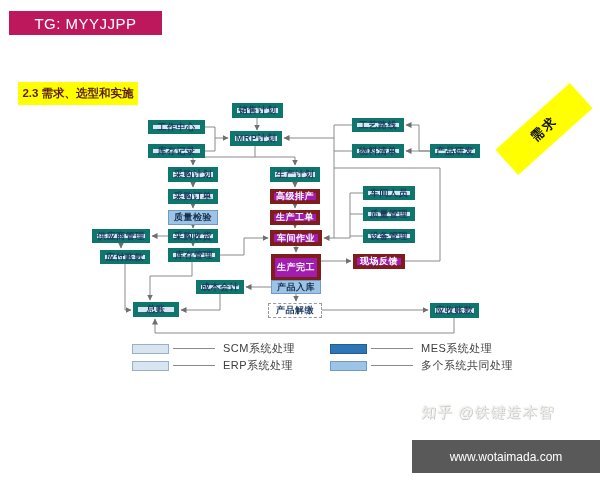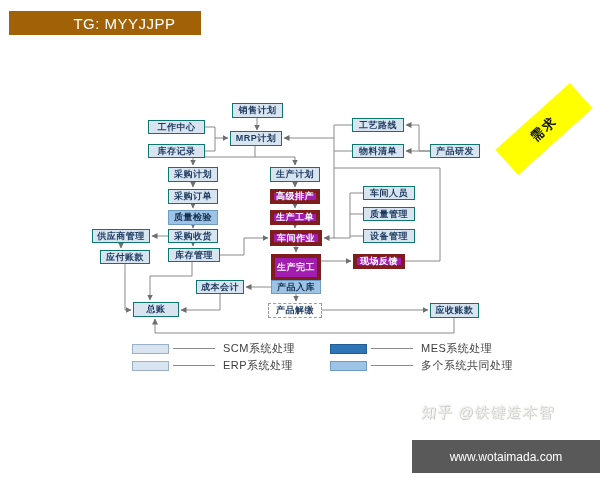--- a/index.html
+++ b/index.html
@@ -1,33 +1,33 @@
 <!DOCTYPE html>
 <html><head>
 <meta charset="utf-8">
 <style>
   html,body{margin:0;padding:0;}
   body{font-family:"Liberation Sans","DejaVu Sans",sans-serif;background:#fff;}
   #canvas{position:relative;width:600px;height:480px;background:#ffffff;overflow:hidden;}
 
   .tg-banner{position:absolute;left:9px;top:11px;width:153px;height:24px;
-    background:#a16207;color:#fff;font-size:15px;display:flex;align-items:center;
-    justify-content:center;letter-spacing:.5px;padding-left:39px;}
+    background:#be185d;color:#fff;font-size:15px;display:flex;align-items:center;
+    justify-content:center;letter-spacing:.5px;}
   .section-label{position:absolute;left:18px;top:82px;width:120px;height:23px;
     background:#ffff00;color:#5a1d10;font-weight:bold;font-size:11.5px;
     display:flex;align-items:center;justify-content:center;}
   .req-sticker{position:absolute;left:494px;top:112px;width:100px;height:34px;
     background:#ffff00;transform:rotate(-42deg);display:flex;align-items:center;
     justify-content:center;color:#111;font-weight:bold;font-size:13px;letter-spacing:2px;}
 
   #diagram-svg{position:absolute;left:0;top:0;}
   .node{position:absolute;box-sizing:border-box;display:flex;align-items:center;
     justify-content:center;font-size:9px;font-weight:bold;line-height:1;
     white-space:nowrap;letter-spacing:.5px;}
-  .node.light{background:#d9e4f1;border:1px solid #0f766e;color:#1c3a5e;}
+  .node.light{background:#d9e4f1;border:5px solid #0f766e;color:#1c3a5e;}
   .node.multi{background:#9dc3e6;border:1px solid #6f9cc4;color:#16314f;}
   .node.dark{background:#a21caf;border:4px solid #7f1d1d;color:#ffffff;}
   .node.dashed{background:#ffffff;border:1px dashed #9a9a9a;color:#1c3a5e;}
 
   .legend-row{position:absolute;display:flex;align-items:center;height:11px;}
   .legend-swatch{width:37px;height:10px;box-sizing:border-box;}
   .legend-swatch.light{background:#d9e4f1;border:1px solid #9ab0c6;}
   .legend-swatch.dark{background:#2e75b6;border:1px solid #1f5d94;}
   .legend-swatch.multi{background:#9dc3e6;border:1px solid #6f9cc4;}
   .legend-dash{width:42px;height:0;border-top:1px solid #8a8a8a;margin:0 8px 0 4px;}
@@ -40,20 +40,21 @@
     background:#595959;color:#fff;font-size:12px;display:flex;align-items:center;
     justify-content:center;}
 </style>
 </head>
 <body>
 
 <div id="canvas">
 
   <div class="tg-banner">TG: MYYJJPP</div>
 
+  <div class="section-label">2.3 需求、选型和实施</div>
 
   <svg id="diagram-svg" width="600" height="480">
     <defs>
       <marker id="ah" markerWidth="7" markerHeight="7" refX="5.5" refY="3" orient="auto" markerUnits="userSpaceOnUse">
         <path d="M0,0 L6,3 L0,6 Z" fill="#6f6f6f"></path>
       </marker>
     </defs>
     <g id="connector-group" stroke="#8a8a8a" stroke-width="1" fill="none">
         <polyline points="257,118 257,130" marker-end="url(#ah)"></polyline>
         <polyline points="205,127 215,127 215,151 205,151"></polyline>

